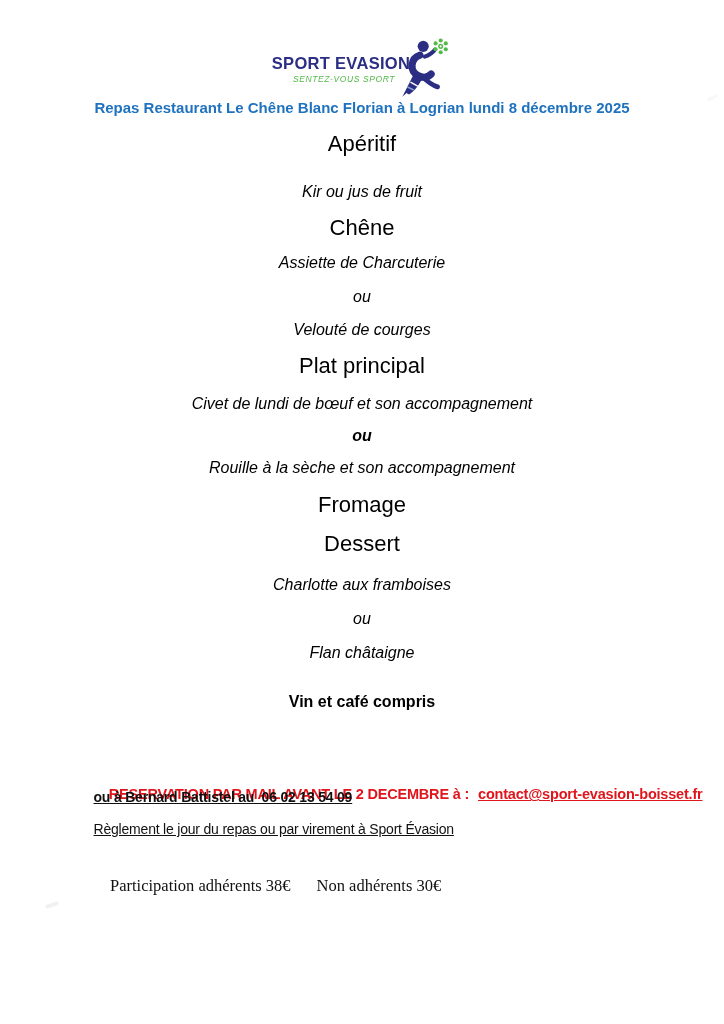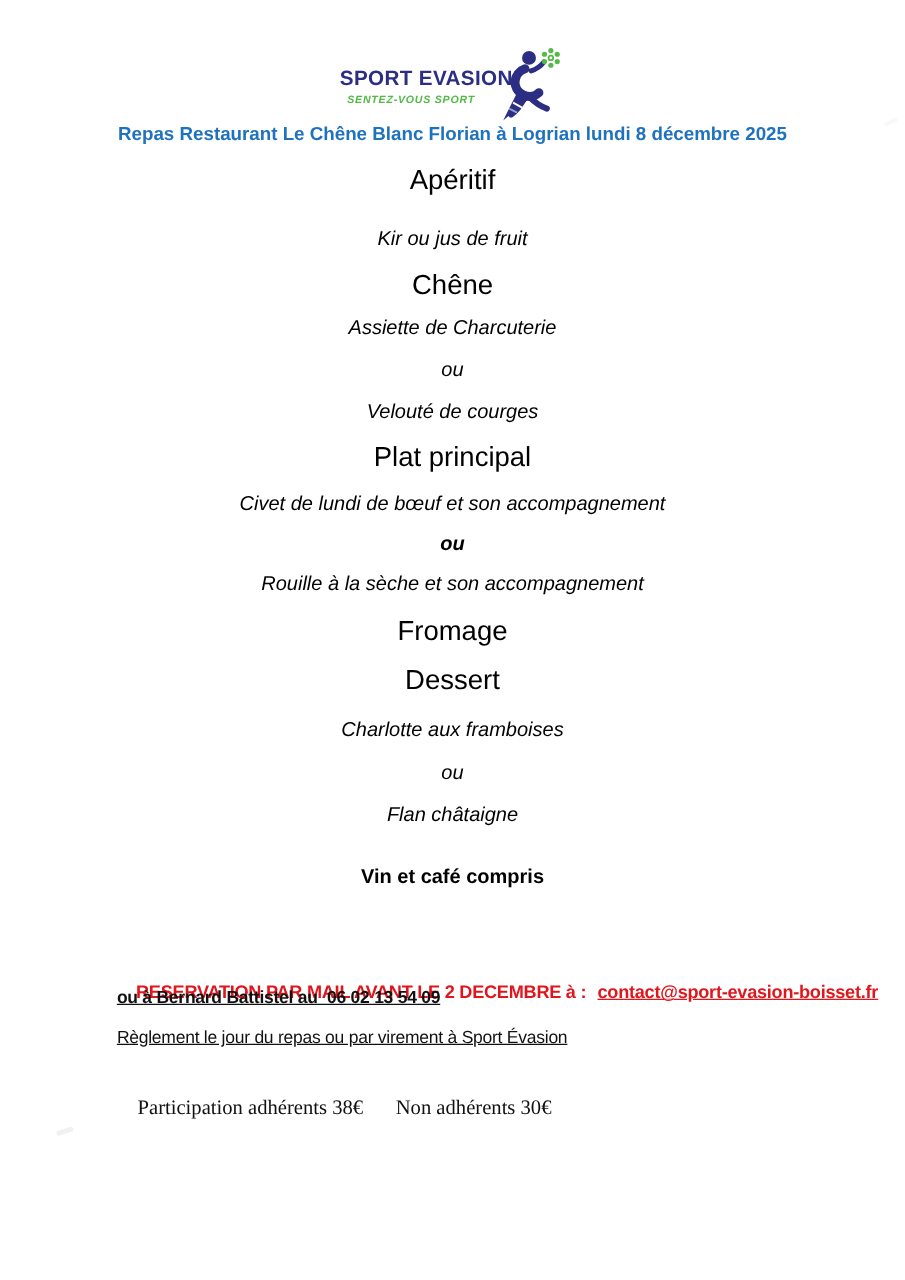--- a/index.html
+++ b/index.html
@@ -30,26 +30,27 @@
     color: #2b2e83;
     font-weight: bold;
     font-size: 16.5px;
     letter-spacing: 0.3px;
     line-height: 1.1;
     white-space: nowrap;
   }
   .logo-subtitle {
     color: #54b948;
     font-style: italic;
-    font-weight: bold;
+    font-weight: normal;
     font-size: 8.5px;
     letter-spacing: 0.6px;
     margin-top: 2px;
     margin-left: 6px;
     white-space: nowrap;
+    text-align: center;
   }
   .logo-figure { width: 56px; height: 62px; margin-left: -14px; }
 
   
   .doc-title {
     position: absolute;
     top: 99px;
     left: 0;
     width: 100%;
     text-align: center;

